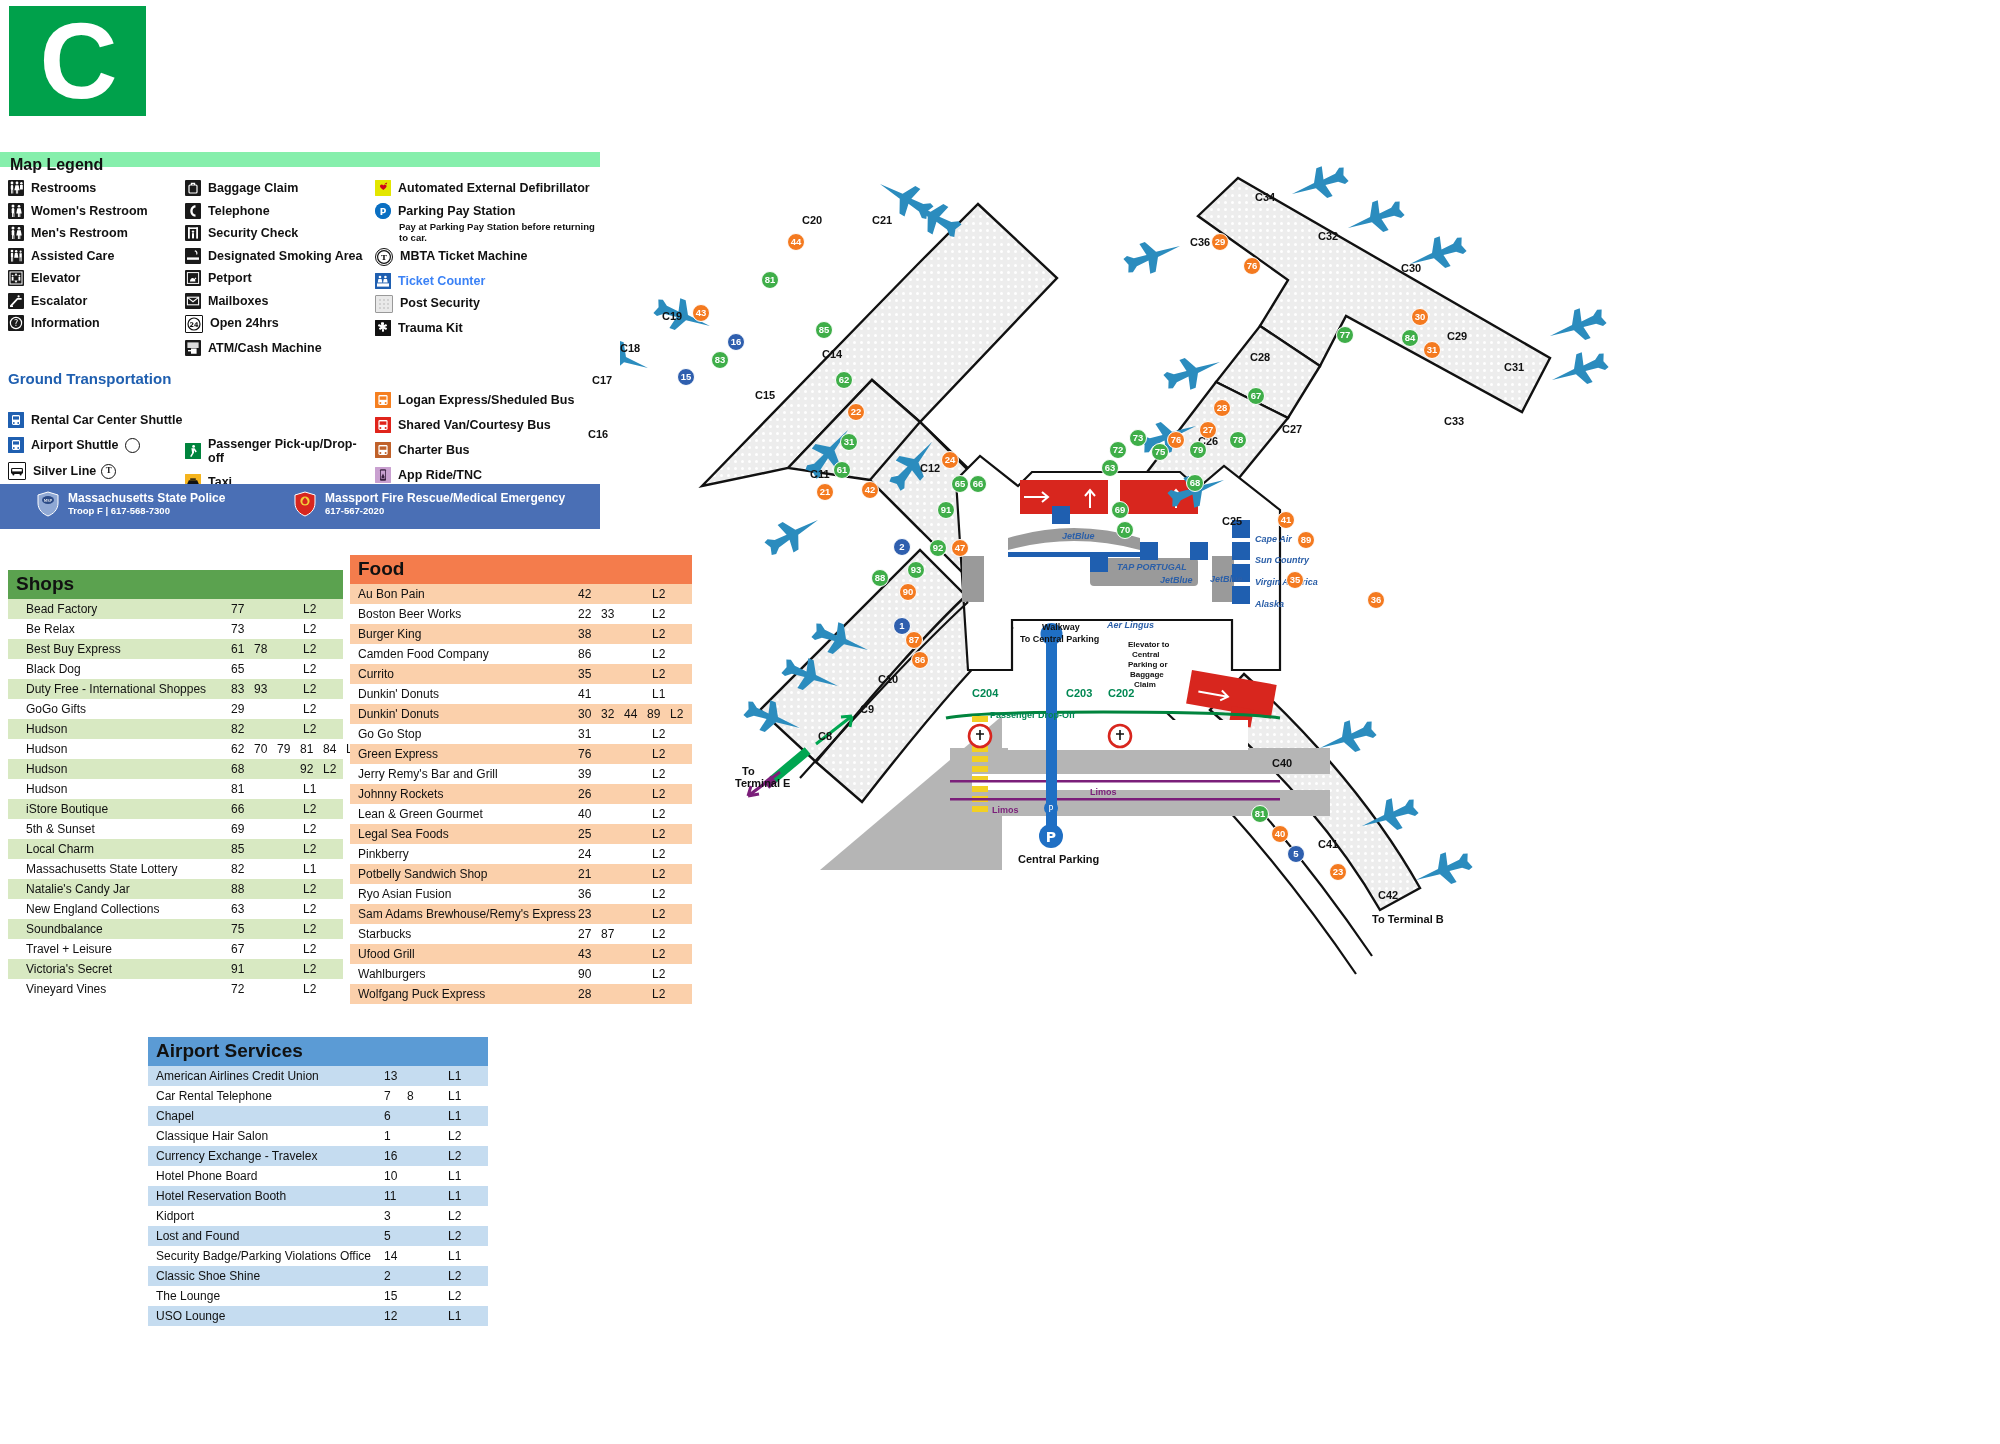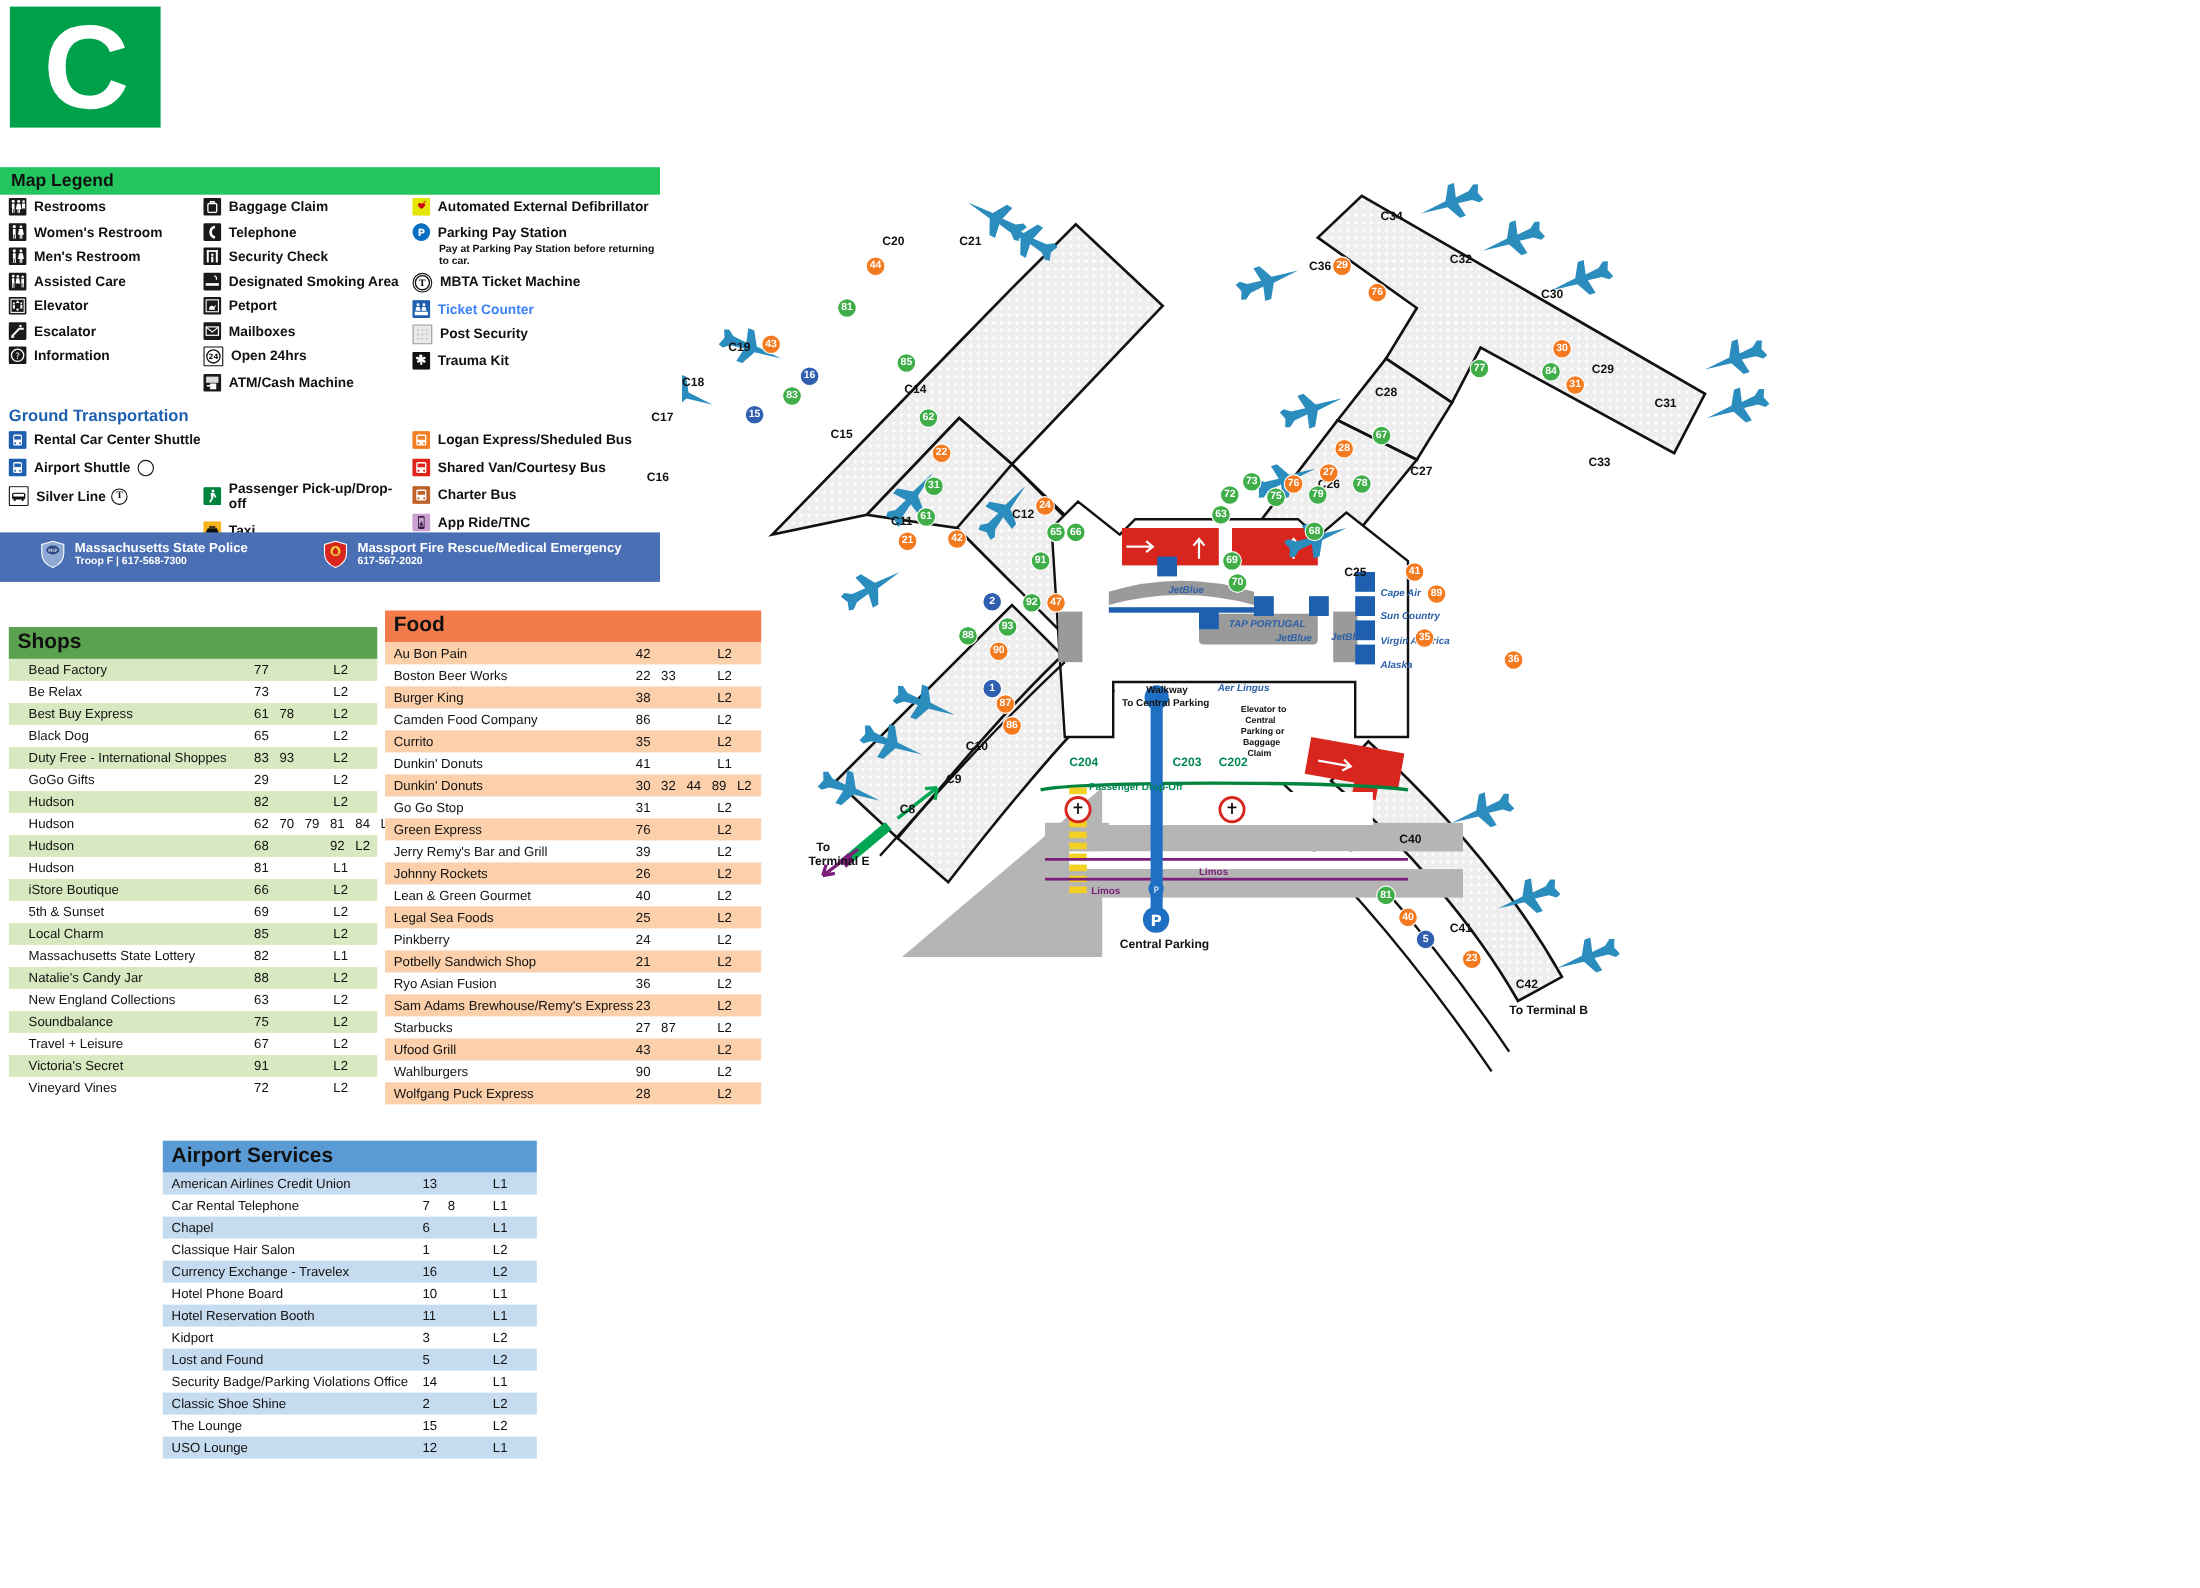--- a/index.html
+++ b/index.html
@@ -7,21 +7,21 @@
   body{font-family:"Liberation Sans",sans-serif;color:#1a1a1a;}
   #page{position:relative;width:2000px;height:1444px;overflow:hidden;background:#fff;}
 
   
   .term-badge{position:absolute;left:9px;top:6px;width:137px;height:110px;background:#00a14b;
     display:flex;align-items:center;justify-content:center;}
   .term-badge span{color:#fff;font-size:108px;font-weight:700;line-height:1;letter-spacing:-2px;
     font-family:"Liberation Sans",sans-serif;}
 
   
-  .legend-bar{position:absolute;left:0;top:152px;width:600px;height:25px;background:#22c55e;}
+  .legend-bar{position:absolute;left:0;top:152px;width:600px;height:15px;background:#86efac;}
   .legend-bar b{position:absolute;left:10px;top:4px;font-size:16px;font-weight:700;color:#111;}
   .legend-wrap{position:absolute;left:0;top:180px;width:610px;}
   .leg-col{position:absolute;top:0;}
   .leg-col.c1{left:8px;width:180px;}
   .leg-col.c2{left:185px;width:195px;}
   .leg-col.c3{left:375px;width:235px;}
   .leg-row{display:flex;align-items:flex-start;margin-bottom:6.5px;}
   .leg-row .txt{font-size:12.5px;font-weight:700;color:#111;line-height:14px;padding-top:1px;}
   .leg-row .txt.blue{color:#3b82f6;}
   .leg-sub{font-size:9.5px;font-weight:700;color:#111;line-height:11px;margin-left:24px;
@@ -42,21 +42,21 @@
   .ic.red{background:#e0241b;}
   .ic.purple{background:#7b1f7a;}
   .ic.amber{background:#f5b41d;}
   .ic.lilac{background:#c9a0d0;}
   .ic svg{display:block;width:16px;height:16px;}
 
   
   .gt-title{position:absolute;left:8px;top:370px;font-size:15px;font-weight:700;color:#1f5fb0;}
   .gt-wrap{position:absolute;left:0;top:392px;width:610px;}
   .gt-col{position:absolute;top:0;}
-  .gt-col.g1{left:8px;width:190px;}
+  .gt-col.g1{left:8px;width:190px;margin-top:20px;}
   .gt-col.g2{left:185px;width:185px;margin-top:45px;}
   .gt-col.g3{left:375px;width:235px;}
   .gt-row{display:flex;align-items:center;margin-bottom:9px;}
   .gt-row .txt{font-size:12.5px;font-weight:700;color:#111;}
   .tcirc{display:inline-block;width:13px;height:13px;border:1.4px solid #111;border-radius:50%;
     font-size:9px;line-height:11px;text-align:center;margin-left:5px;font-weight:700;
     font-family:"Liberation Serif",serif;vertical-align:-2px;}
   .ocirc{display:inline-block;width:13px;height:13px;border:1.6px solid #111;border-radius:50%;
     margin-left:6px;vertical-align:-2px;}
 

